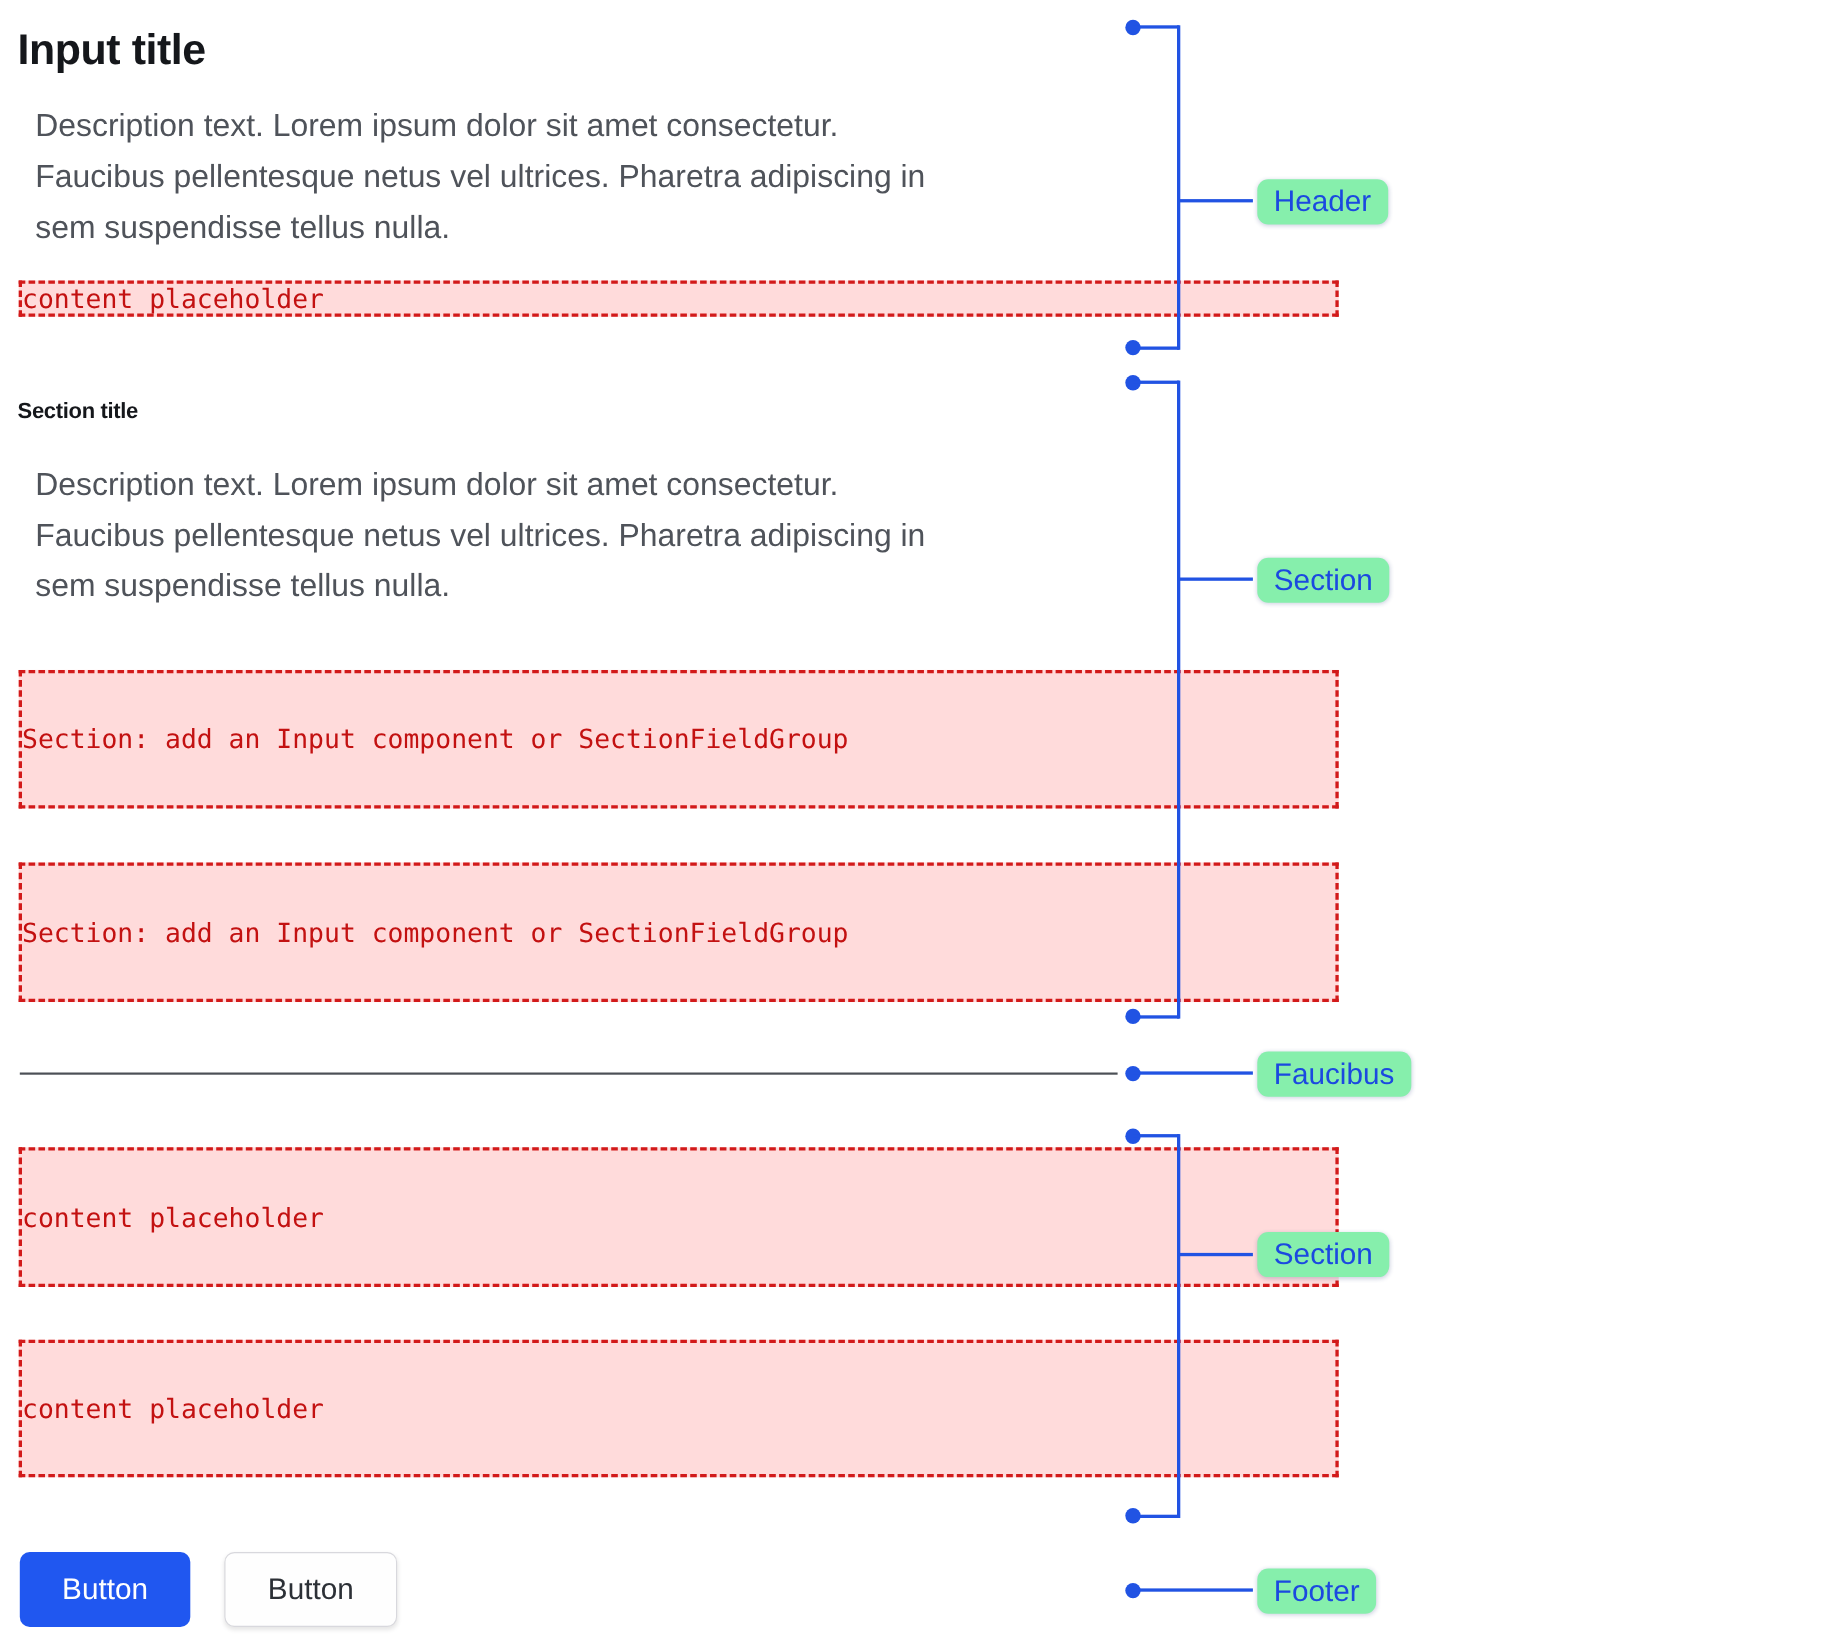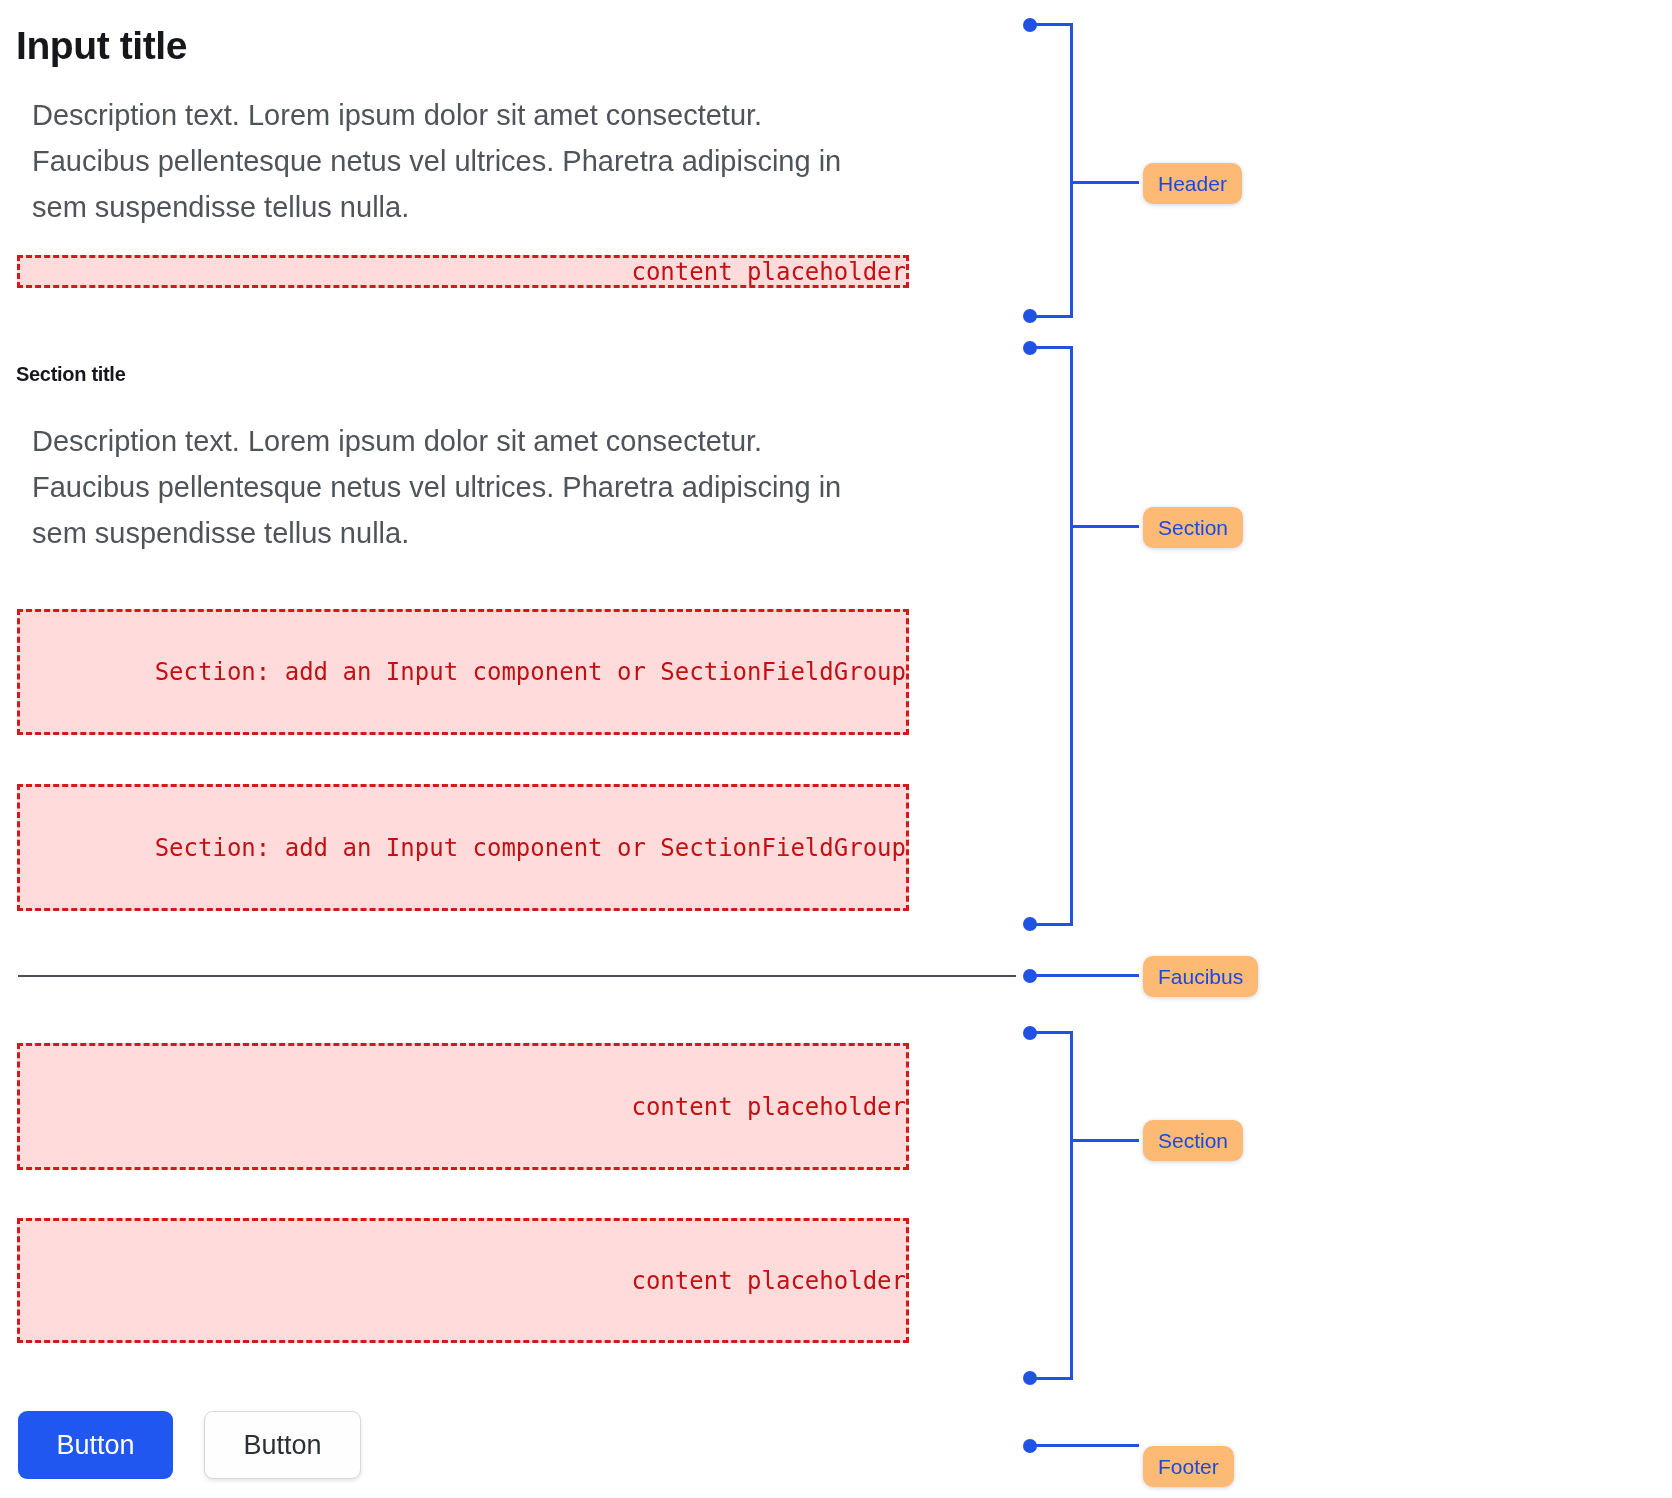--- a/index.html
+++ b/index.html
@@ -9,44 +9,44 @@
 
   
   .form-title{position:absolute;left:16px;top:22px;font-size:39px;line-height:48px;
     font-weight:700;color:#15171b;letter-spacing:-0.4px;}
   .section-title{position:absolute;left:16px;top:354px;font-size:20px;line-height:40px;
     font-weight:700;color:#15171b;letter-spacing:-0.3px;}
   .desc{position:absolute;left:32px;font-size:29px;line-height:46px;color:#4f535a;}
   .desc-1{top:92px;}
   .desc-2{top:418px;}
 
-  .ph-box{position:absolute;left:17px;width:892px;box-sizing:border-box;
+  .ph-box{position:absolute;left:17px;width:1200px;box-sizing:border-box;
     background:#ffdbdb;border:3px dashed #d21a1a;
-    display:flex;align-items:center;justify-content:flex-end;
+    display:flex;align-items:center;justify-content:flex-start;
     font-family:"DejaVu Sans Mono",monospace;font-size:24px;color:#c31111;}
   .ph-thin{top:255px;height:33px;}
   .ph-s1{top:609px;height:126px;}
   .ph-s2{top:784px;height:127px;}
   .ph-c1{top:1043px;height:127px;}
   .ph-c2{top:1218px;height:125px;}
 
   .separator{position:absolute;left:18px;top:975px;width:998px;height:2px;background:#4c5056;}
 
   .btn{position:absolute;top:1411px;height:68px;box-sizing:border-box;border-radius:9px;
     display:flex;align-items:center;justify-content:center;font-size:27px;cursor:pointer;}
   .btn-primary{left:18px;width:155px;background:#2057f0;color:#ffffff;border:none;}
   .btn-secondary{left:204px;width:157px;background:#fefefe;color:#2c3036;
     border:1px solid #d8d8dd;box-shadow:0 2px 4px rgba(0,0,0,0.10);}
 
   
   .dot{position:absolute;width:14px;height:14px;border-radius:50%;background:#2153e3;left:1023px;}
   .hline{position:absolute;height:3px;background:#2153e3;}
   .vline{position:absolute;width:3px;background:#2153e3;left:1070px;}
   .pill{position:absolute;left:1143px;height:41px;line-height:41px;padding:0 15px;
-    border-radius:10px;background:#fdba74;color:#1b49e0;font-size:21px;
+    border-radius:10px;background:#86efac;color:#1b49e0;font-size:27px;
     box-shadow:0 1px 4px rgba(30,50,120,0.22);white-space:nowrap;}
 </style>
 </head>
 <body>
 
 <div class="canvas">
 
   <div class="form-title">Input title</div>
   <div class="desc desc-1">
     <div>Description text. Lorem ipsum dolor sit amet consectetur.</div>
@@ -105,15 +105,15 @@
   <div class="dot" style="top:1026px;"></div>
   <div class="hline" style="left:1030px;top:1031px;width:42px;"></div>
   <div class="vline" style="top:1031px;height:349px;"></div>
   <div class="hline" style="left:1030px;top:1377px;width:42px;"></div>
   <div class="dot" style="top:1371px;"></div>
   <div class="hline" style="left:1072px;top:1139px;width:67px;"></div>
   <div class="pill" style="top:1120px;">Section</div>
 
   <div class="dot" style="top:1439px;"></div>
   <div class="hline" style="left:1030px;top:1444px;width:109px;"></div>
-  <div class="pill" style="top:1426px;margin-top:20px;">Footer</div>
+  <div class="pill" style="top:1426px;">Footer</div>
 
 </div>
 
 </body></html>

